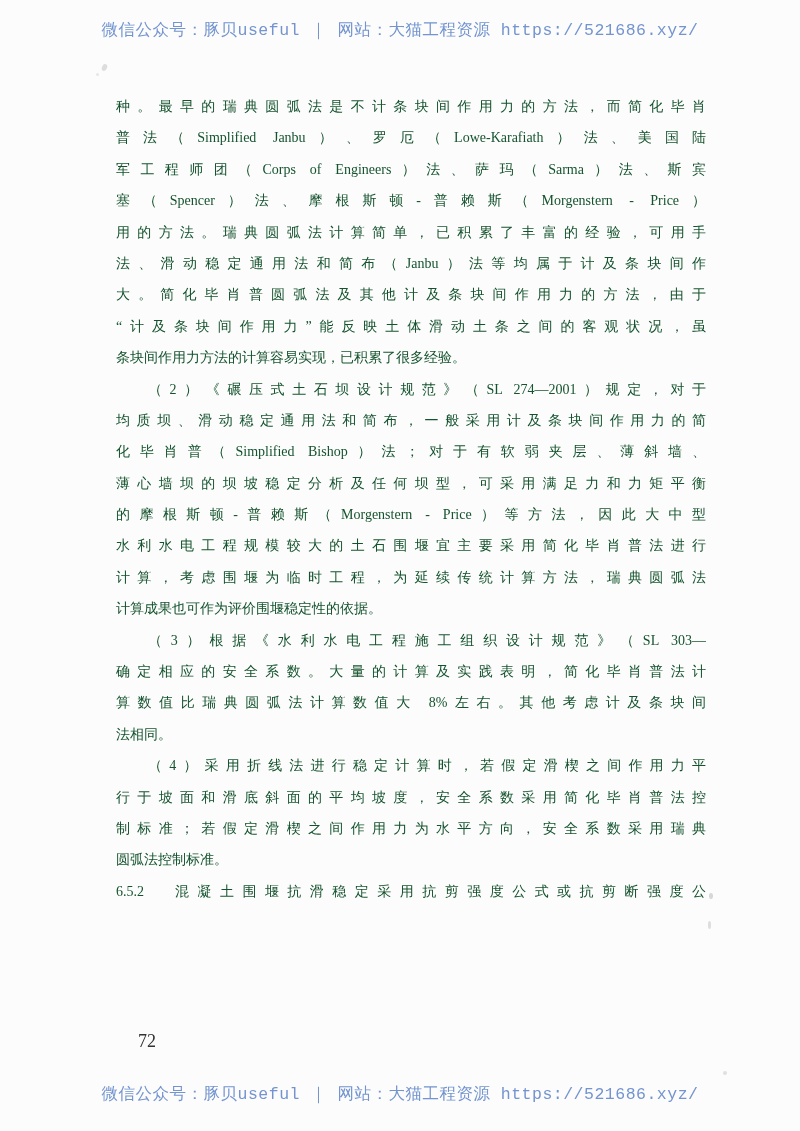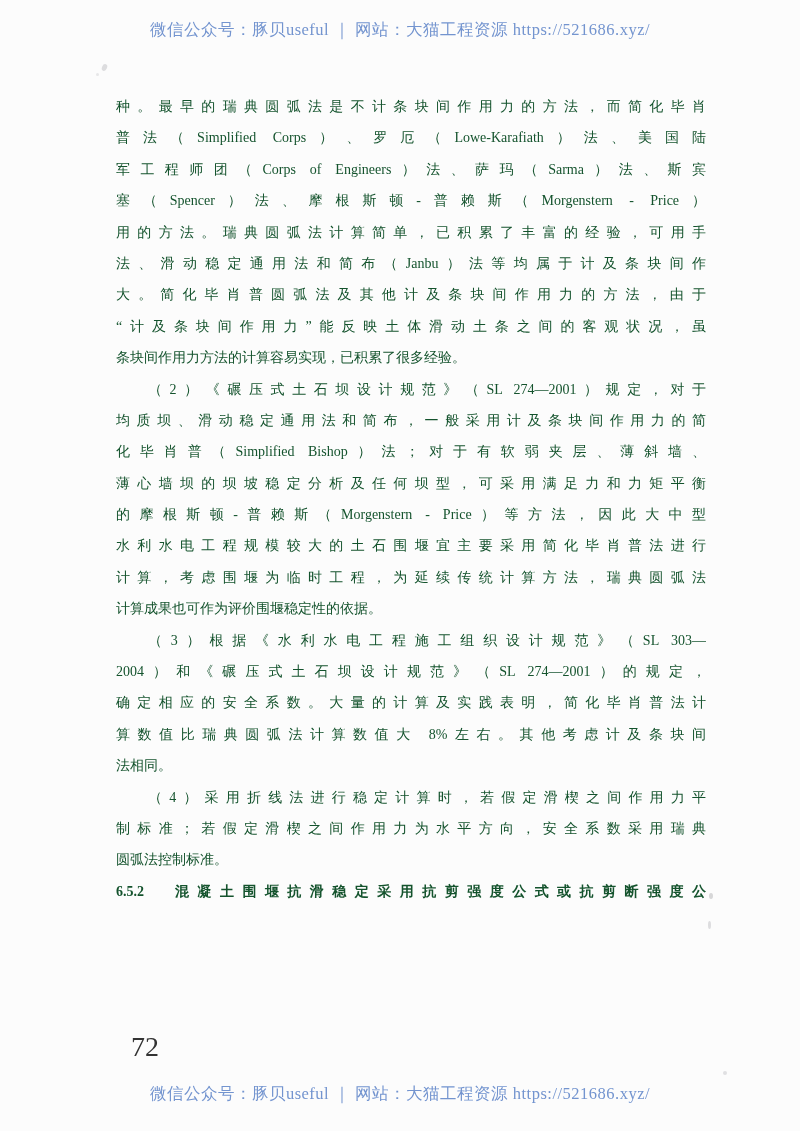--- a/index.html
+++ b/index.html
@@ -16,20 +16,21 @@
     font-family: "Liberation Serif", "DejaVu Serif", serif;
   }
   .banner {
     position: absolute;
     left: 0;
     width: 800px;
     text-align: center;
     font-size: 16.5px;
     letter-spacing: 0.5px;
     color: #7394cf;
+    font-family: Liberation Mono, monospace;
   }
   .banner.header { top: 19px; }
   .banner.footer { top: 1083px; }
   .body-text {
     position: absolute;
     left: 116px;
     top: 91px;
     width: 590px;
     font-size: 14px;
     color: #14532d;
@@ -37,26 +38,26 @@
   .line {
     line-height: 31.4px;
     height: 31.4px;
     text-align: justify;
     text-align-last: justify;
     white-space: normal;
     overflow: hidden;
   }
   .line.lastline { text-align-last: left; }
   .line.indent { text-indent: 32px; }
-  .line.bold { font-weight: bold; }
+  .line.bold { font-weight: normal; }
   .page-number {
     position: absolute;
-    left: 131px;
+    left: 138px;
     top: 1031px;
-    font-size: 28px;
+    font-size: 18px;
     color: #333333;
   }
   .speck {
     position: absolute;
     background: rgba(60, 60, 70, 0.35);
     border-radius: 50%;
   }
   .speck.s1 { left: 102px; top: 64px;  width: 5px; height: 7px; opacity: .45; transform: rotate(25deg); }
   .speck.s2 { left: 709px; top: 893px; width: 4px; height: 6px; opacity: .55; }
   .speck.s3 { left: 708px; top: 921px; width: 3px; height: 8px; opacity: .45; }
@@ -64,42 +65,42 @@
   .speck.s5 { left: 96px;  top: 73px;  width: 3px; height: 3px; opacity: .3; }
 </style>
 </head>
 <body>
 
 <div class="page">
   <div class="banner header">微信公众号：豚贝useful ｜ 网站：大猫工程资源 https://521686.xyz/</div>
 
   <main class="body-text">
       <div class="line">种。最早的瑞典圆弧法是不计条块间作用力的方法，而简化毕肖</div>
-      <div class="line">普法（Simplified Corps）、罗厄（Lowe-Karafiath）法、美国陆</div>
+      <div class="line">普法（Simplified Janbu）、罗厄（Lowe-Karafiath）法、美国陆</div>
       <div class="line">军工程师团（Corps of Engineers）法、萨玛（Sarma）法、斯宾</div>
       <div class="line">塞（Spencer）法、摩根斯顿-普赖斯（Morgenstern - Price）</div>
       <div class="line">用的方法。瑞典圆弧法计算简单，已积累了丰富的经验，可用手</div>
       <div class="line">法、滑动稳定通用法和简布（Janbu）法等均属于计及条块间作</div>
       <div class="line">大。简化毕肖普圆弧法及其他计及条块间作用力的方法，由于</div>
       <div class="line">“计及条块间作用力”能反映土体滑动土条之间的客观状况，虽</div>
       <div class="line lastline">条块间作用力方法的计算容易实现，已积累了很多经验。</div>
       <div class="line indent">（2）《碾压式土石坝设计规范》（SL 274—2001）规定，对于</div>
       <div class="line">均质坝、滑动稳定通用法和简布，一般采用计及条块间作用力的简</div>
       <div class="line">化毕肖普（Simplified Bishop）法；对于有软弱夹层、薄斜墙、</div>
       <div class="line">薄心墙坝的坝坡稳定分析及任何坝型，可采用满足力和力矩平衡</div>
       <div class="line">的摩根斯顿-普赖斯（Morgenstern - Price）等方法，因此大中型</div>
       <div class="line">水利水电工程规模较大的土石围堰宜主要采用简化毕肖普法进行</div>
       <div class="line">计算，考虑围堰为临时工程，为延续传统计算方法，瑞典圆弧法</div>
       <div class="line lastline">计算成果也可作为评价围堰稳定性的依据。</div>
       <div class="line indent">（3）根据《水利水电工程施工组织设计规范》（SL 303—</div>
-      <div class="line">2004）和《碾压式土石坝设计规范》（SL 274—2001）的规定，</div>
       <div class="line">确定相应的安全系数。大量的计算及实践表明，简化毕肖普法计</div>
       <div class="line">算数值比瑞典圆弧法计算数值大 8%左右。其他考虑计及条块间</div>
       <div class="line lastline">法相同。</div>
       <div class="line indent">（4）采用折线法进行稳定计算时，若假定滑楔之间作用力平</div>
+      <div class="line">行于坡面和滑底斜面的平均坡度，安全系数采用简化毕肖普法控</div>
       <div class="line">制标准；若假定滑楔之间作用力为水平方向，安全系数采用瑞典</div>
       <div class="line lastline">圆弧法控制标准。</div>
       <div class="line bold">6.5.2　混凝土围堰抗滑稳定采用抗剪强度公式或抗剪断强度公</div>
     </main>
 
   <div class="page-number">72</div>
 
   <div class="banner footer">微信公众号：豚贝useful ｜ 网站：大猫工程资源 https://521686.xyz/</div>
 
   <div class="speck s1"></div>

